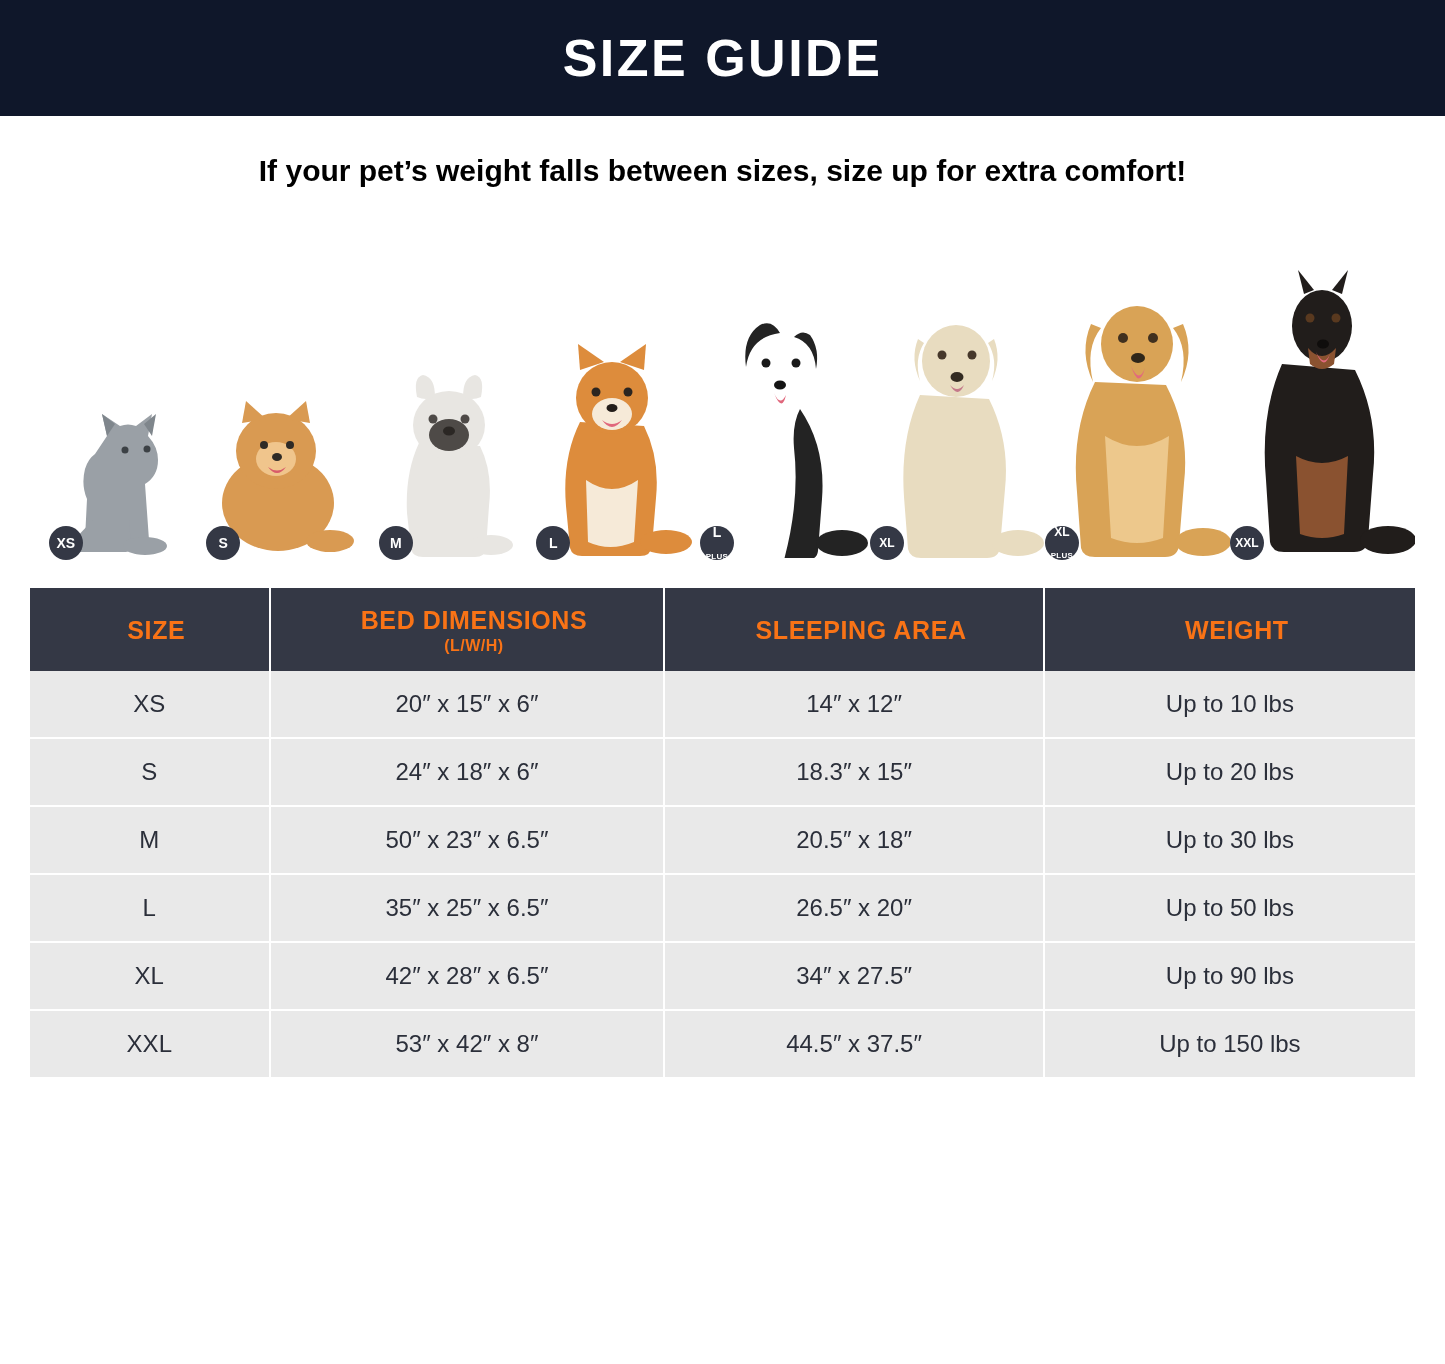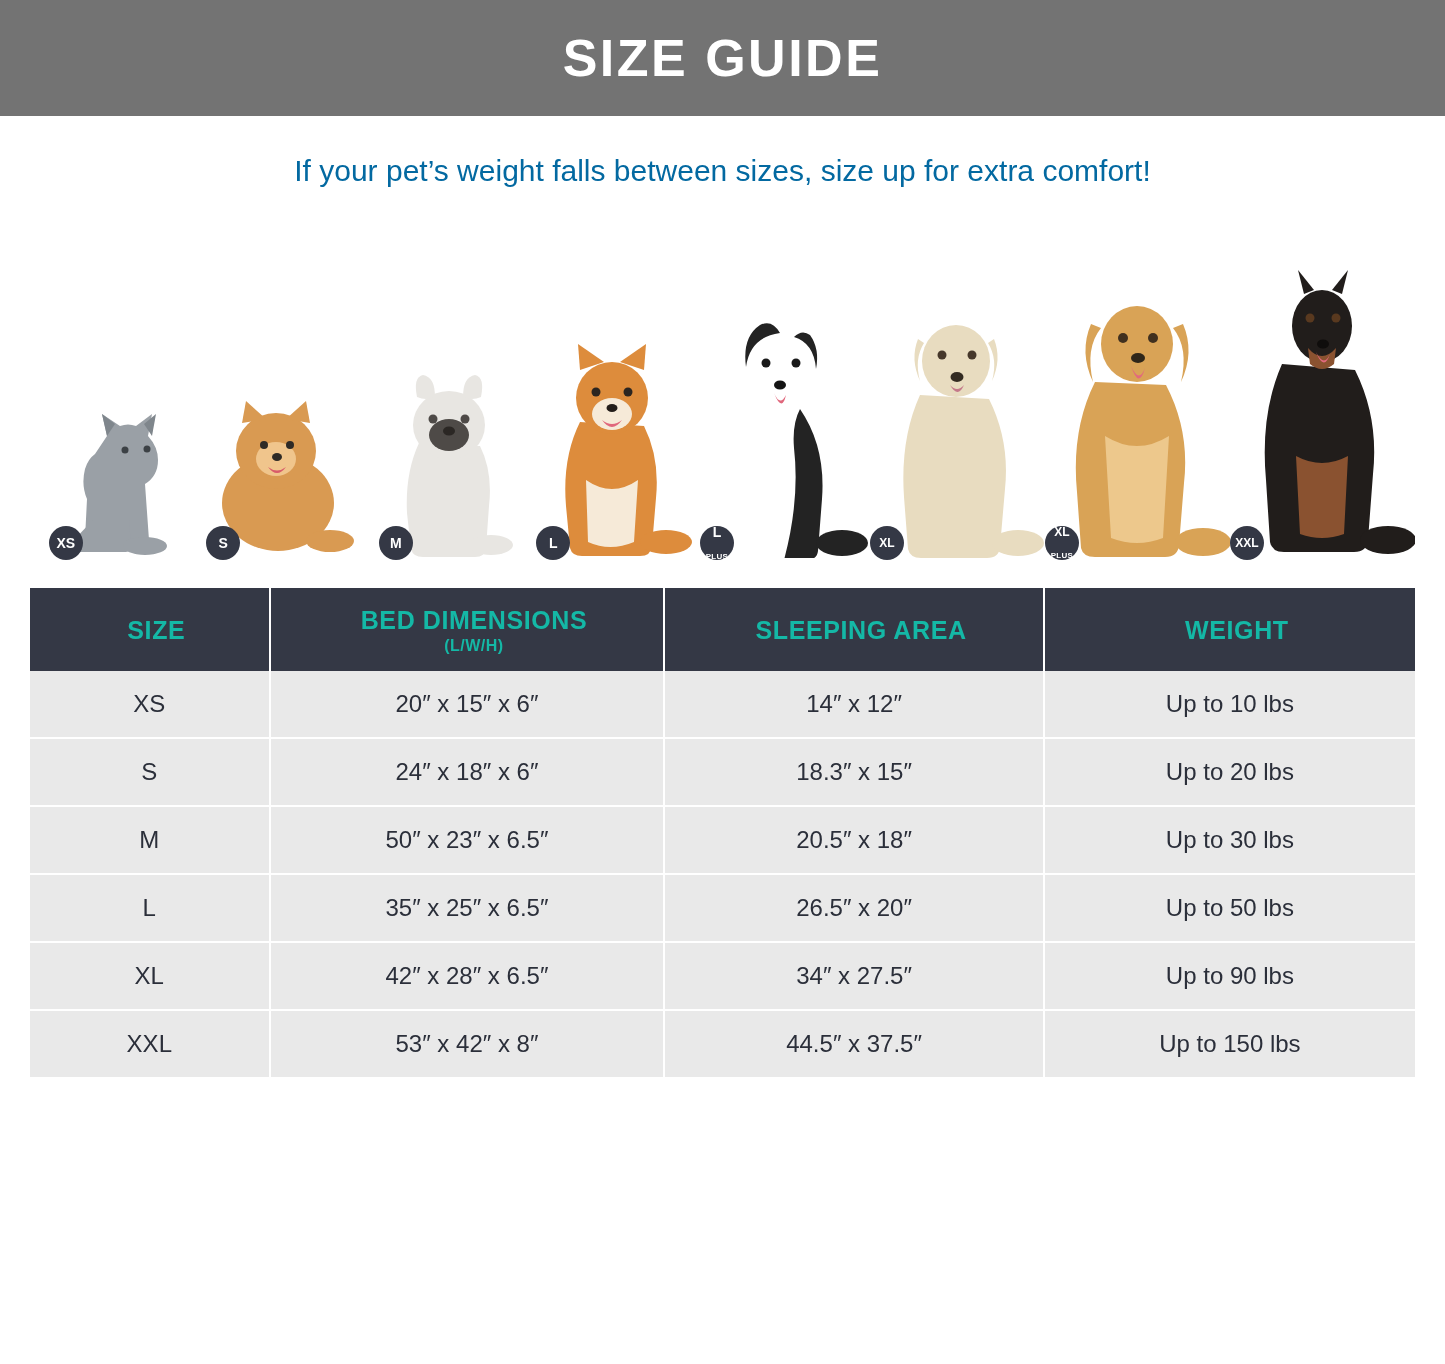--- a/index.html
+++ b/index.html
@@ -12,43 +12,43 @@
     width: 1445px;
     height: 1364px;
     font-family: "Liberation Sans", sans-serif;
     color: #2b2f3a;
     overflow: hidden;
   }
 
   
   .header-bar {
     height: 116px;
-    background: #737373;
+    background: #0f172a;
     display: flex;
     align-items: center;
     justify-content: center;
   }
   .header-title {
     color: #ffffff;
     font-size: 52px;
     font-weight: bold;
     letter-spacing: 2.5px;
   }
 
   
   .subtitle-wrap {
     height: 110px;
     display: flex;
     align-items: center;
     justify-content: center;
   }
   .subtitle {
     font-size: 30px;
-    color: #0369a1;
-    font-weight: normal;
+    color: #000000;
+    font-weight: bold;
     text-align: right;
   }
 
   
   .pets-row {
     position: relative;
     height: 330px;
     margin: 6px 30px 0 30px;
     display: flex;
     align-items: flex-end;
@@ -95,21 +95,21 @@
   .table-wrap {
     margin: 26px 30px 0 30px;
   }
   table.size-table {
     width: 100%;
     border-collapse: collapse;
     table-layout: fixed;
   }
   table.size-table thead th {
     background: #343845;
-    color: #14b8a6;
+    color: #f97316;
     padding: 18px 6px 16px 20px;
     font-size: 25px;
     font-weight: bold;
     letter-spacing: 0.6px;
     border-right: 2px solid #ffffff;
     vertical-align: middle;
     margin-top: 48px;
   }
   table.size-table thead th:last-child { border-right: none; }
   .th-sub {

